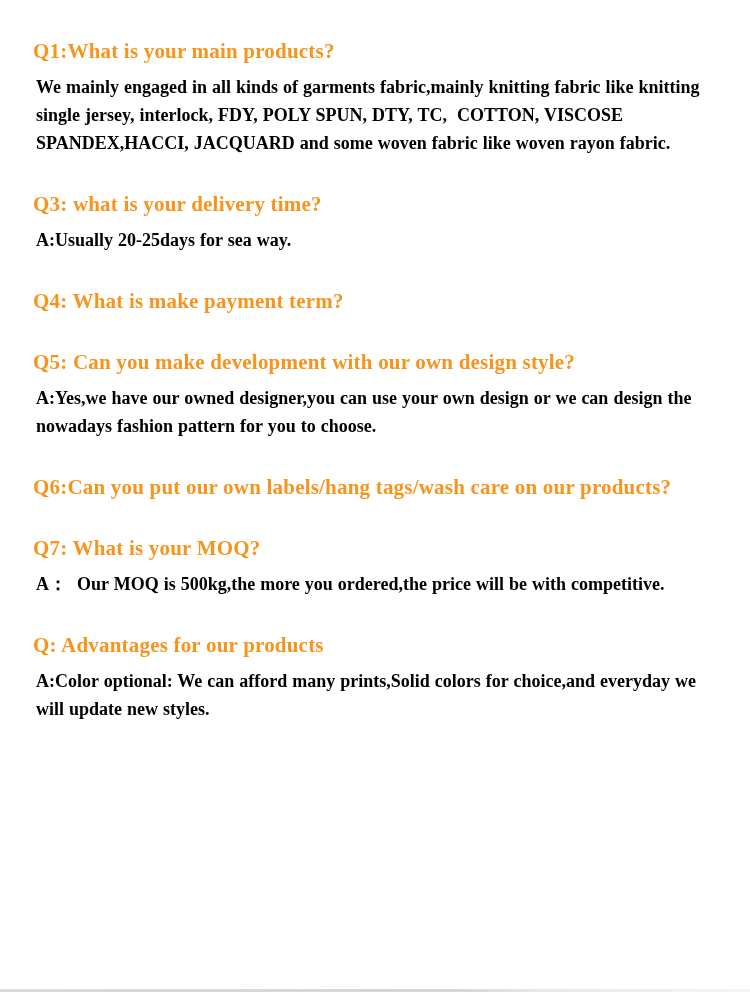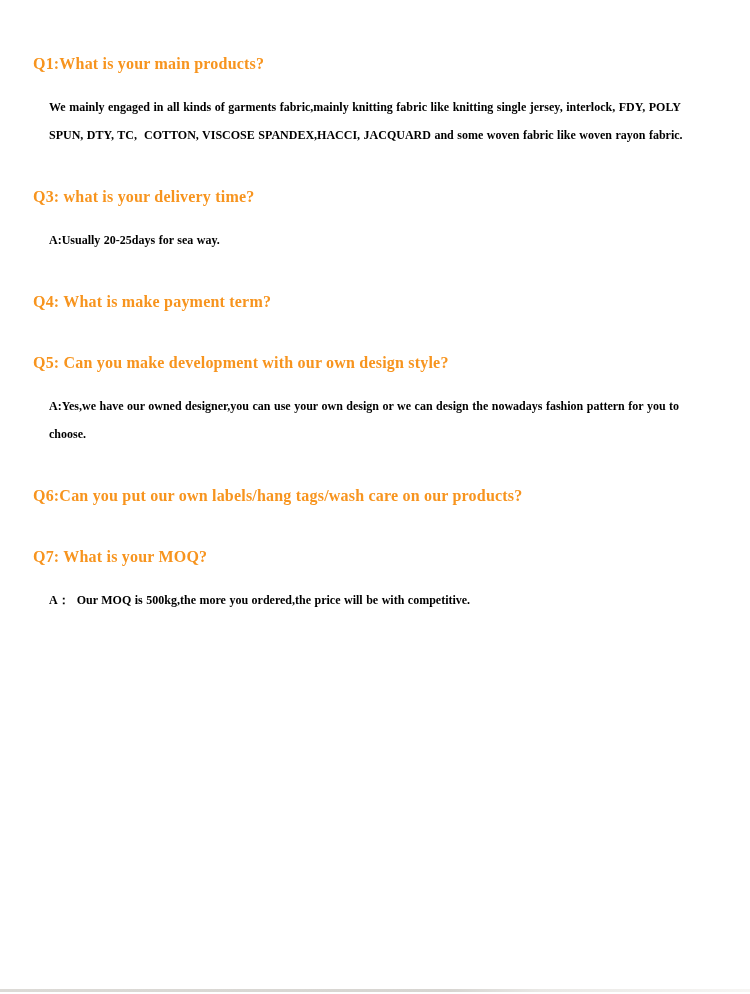--- a/index.html
+++ b/index.html
@@ -12,33 +12,33 @@
     font-family: "Liberation Serif", "DejaVu Serif", serif;
   }
   .faq-page {
     padding: 34px 30px 0 33px;
   }
   .faq-item {
     margin-bottom: 34px;
   }
   .question {
     color: #f7941e;
-    font-size: 16px;
+    font-size: 21px;
     font-weight: bold;
     line-height: 27px;
     letter-spacing: 0.2px;
     white-space: nowrap;
-    margin: 16px 0 8px 0;
+    margin: 4px 0 8px 0;
   }
   .answer {
     color: #000000;
-    font-size: 12px;
+    font-size: 18px;
     font-weight: bold;
     line-height: 28px;
-    margin: 16px;
+    margin: 3px;
     max-width: 690px;
     white-space: pre-wrap;
     word-spacing: 0.5px;
   }
   .bottom-bar {
     position: absolute;
     left: 0;
     bottom: 2px;
     width: 750px;
     height: 3px;
@@ -74,16 +74,20 @@
 
   <section class="faq-item">
     <h2 class="question">Q6:Can you put our own labels/hang tags/wash care on our products?</h2>
   </section>
 
   <section class="faq-item">
     <h2 class="question">Q7: What is your MOQ?</h2>
     <p class="answer">A：  Our MOQ is 500kg,the more you ordered,the price will be with competitive.</p>
   </section>
 
+  <section class="faq-item">
+    <h2 class="question">Q: Advantages for our products</h2>
+    <p class="answer">A:Color optional: We can afford many prints,Solid colors for choice,and everyday we will update new styles.</p>
+  </section>
 
 </main>
 
 <div class="bottom-bar"></div>
 
 </body></html>

